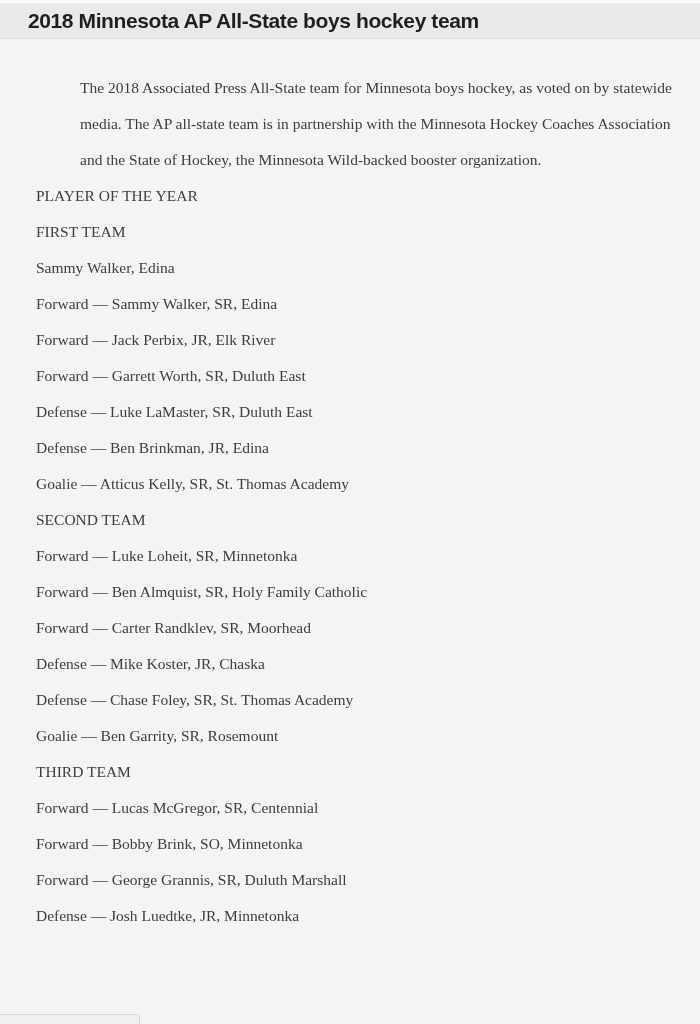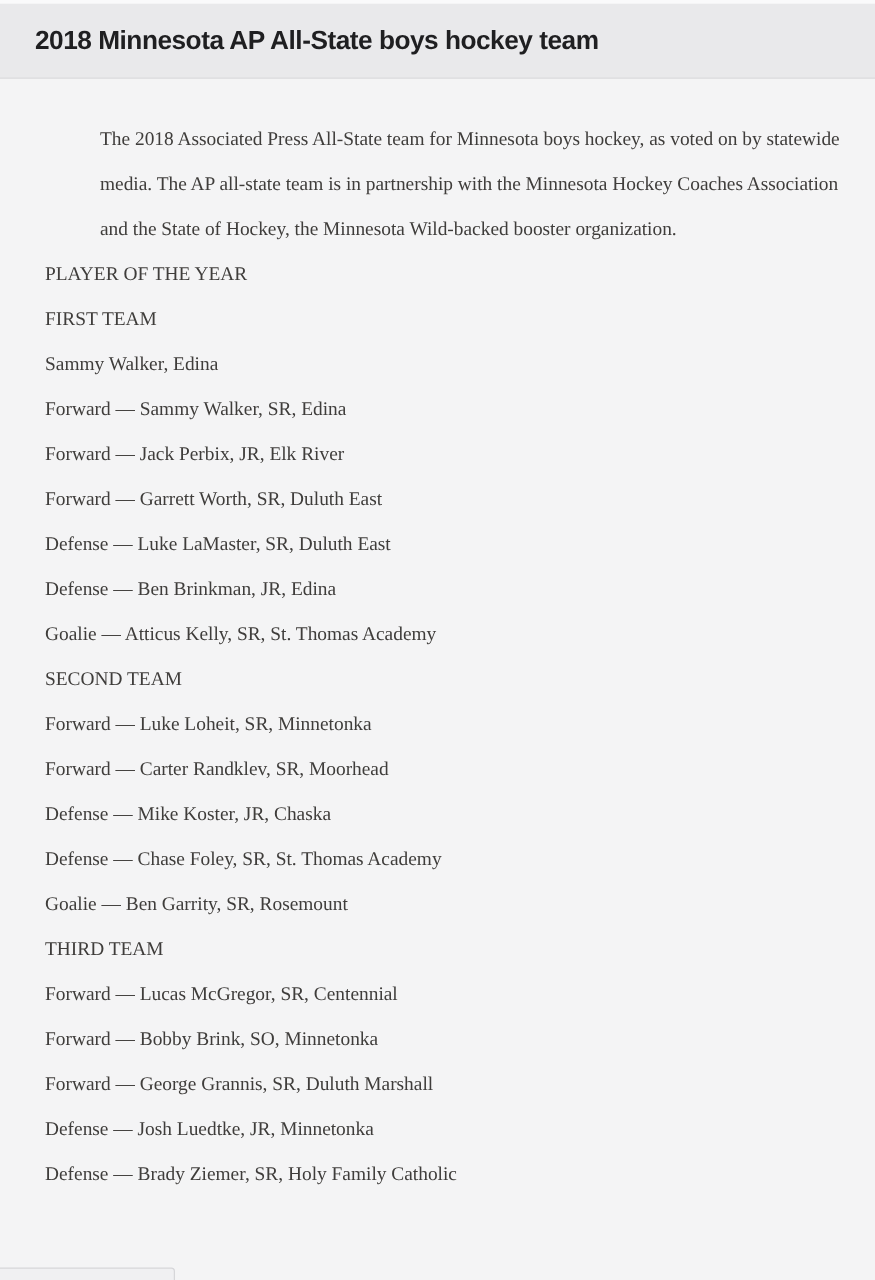--- a/index.html
+++ b/index.html
@@ -21,21 +21,21 @@
   body {
     background: var(--page-bg);
     position: relative;
     font-family: "Liberation Serif", serif;
   }
   .top-strip {
     height: 3px;
     background: var(--top-strip);
   }
   header.page-header {
-    height: 60px;
+    height: 36px;
     background: var(--header-bg);
     border-bottom: 1px solid var(--header-border);
     display: flex;
     align-items: center;
     padding-left: 28px;
   }
   h1.page-title {
     font-family: "Liberation Sans", sans-serif;
     font-weight: 700;
     font-size: 21px;
@@ -85,26 +85,26 @@
       <p class="line">FIRST TEAM</p>
       <p class="line">Sammy Walker, Edina</p>
       <p class="line">Forward — Sammy Walker, SR, Edina</p>
       <p class="line">Forward — Jack Perbix, JR, Elk River</p>
       <p class="line">Forward — Garrett Worth, SR, Duluth East</p>
       <p class="line">Defense — Luke LaMaster, SR, Duluth East</p>
       <p class="line">Defense — Ben Brinkman, JR, Edina</p>
       <p class="line">Goalie — Atticus Kelly, SR, St. Thomas Academy</p>
       <p class="line">SECOND TEAM</p>
       <p class="line">Forward — Luke Loheit, SR, Minnetonka</p>
+      <p class="line">Forward — Ben Almquist, SR, Holy Family Catholic</p>
       <p class="line">Forward — Carter Randklev, SR, Moorhead</p>
       <p class="line">Defense — Mike Koster, JR, Chaska</p>
       <p class="line">Defense — Chase Foley, SR, St. Thomas Academy</p>
       <p class="line">Goalie — Ben Garrity, SR, Rosemount</p>
       <p class="line">THIRD TEAM</p>
       <p class="line">Forward — Lucas McGregor, SR, Centennial</p>
       <p class="line">Forward — Bobby Brink, SO, Minnetonka</p>
       <p class="line">Forward — George Grannis, SR, Duluth Marshall</p>
       <p class="line">Defense — Josh Luedtke, JR, Minnetonka</p>
-      <p class="line">Defense — Brady Ziemer, SR, Holy Family Catholic</p>
     </div>
 </main>
 
 <div class="cutoff-box"></div>
 
 </body></html>

